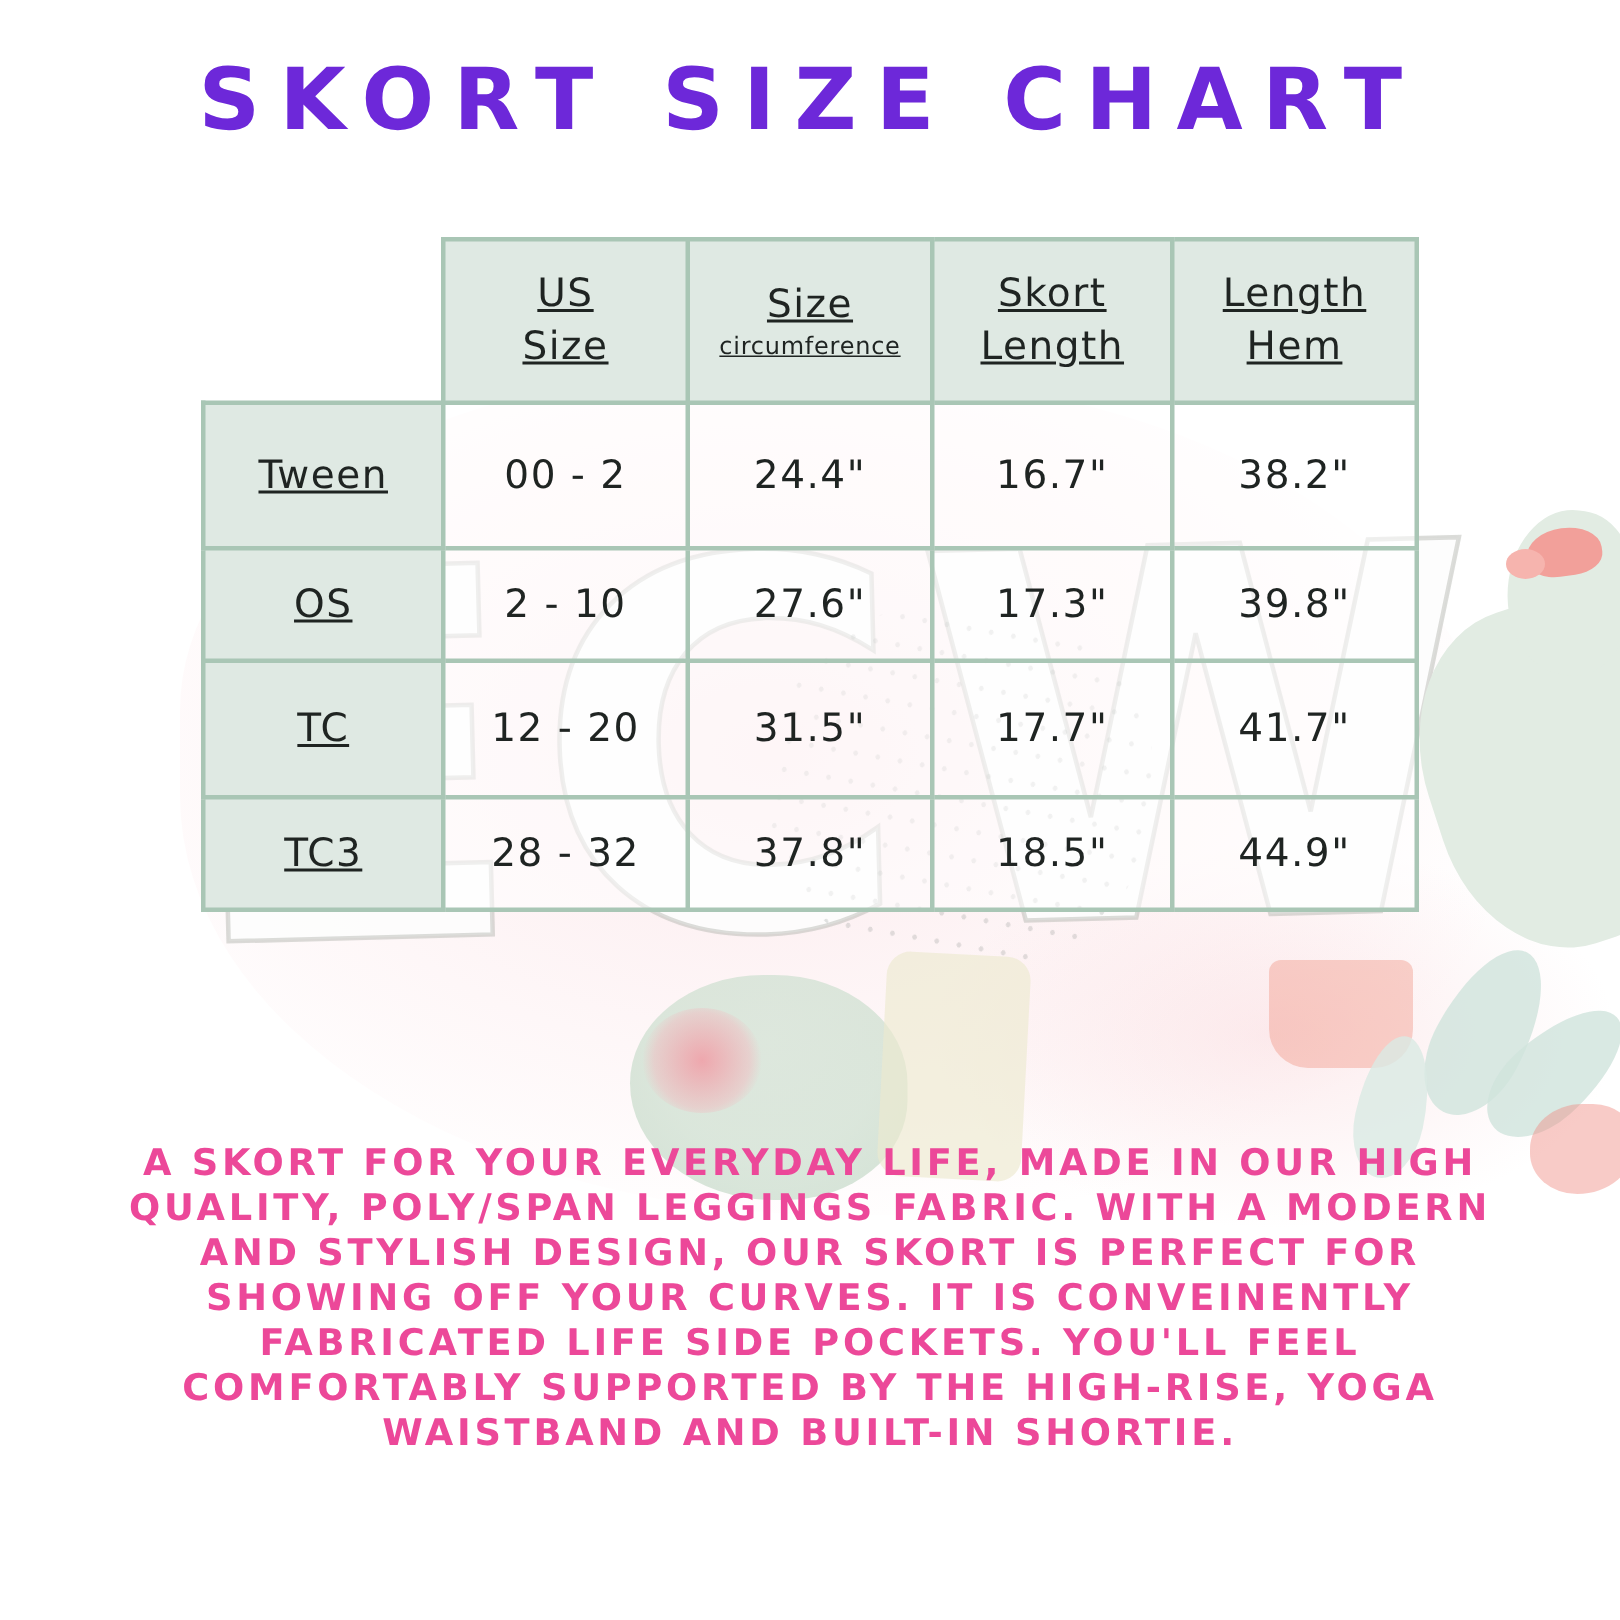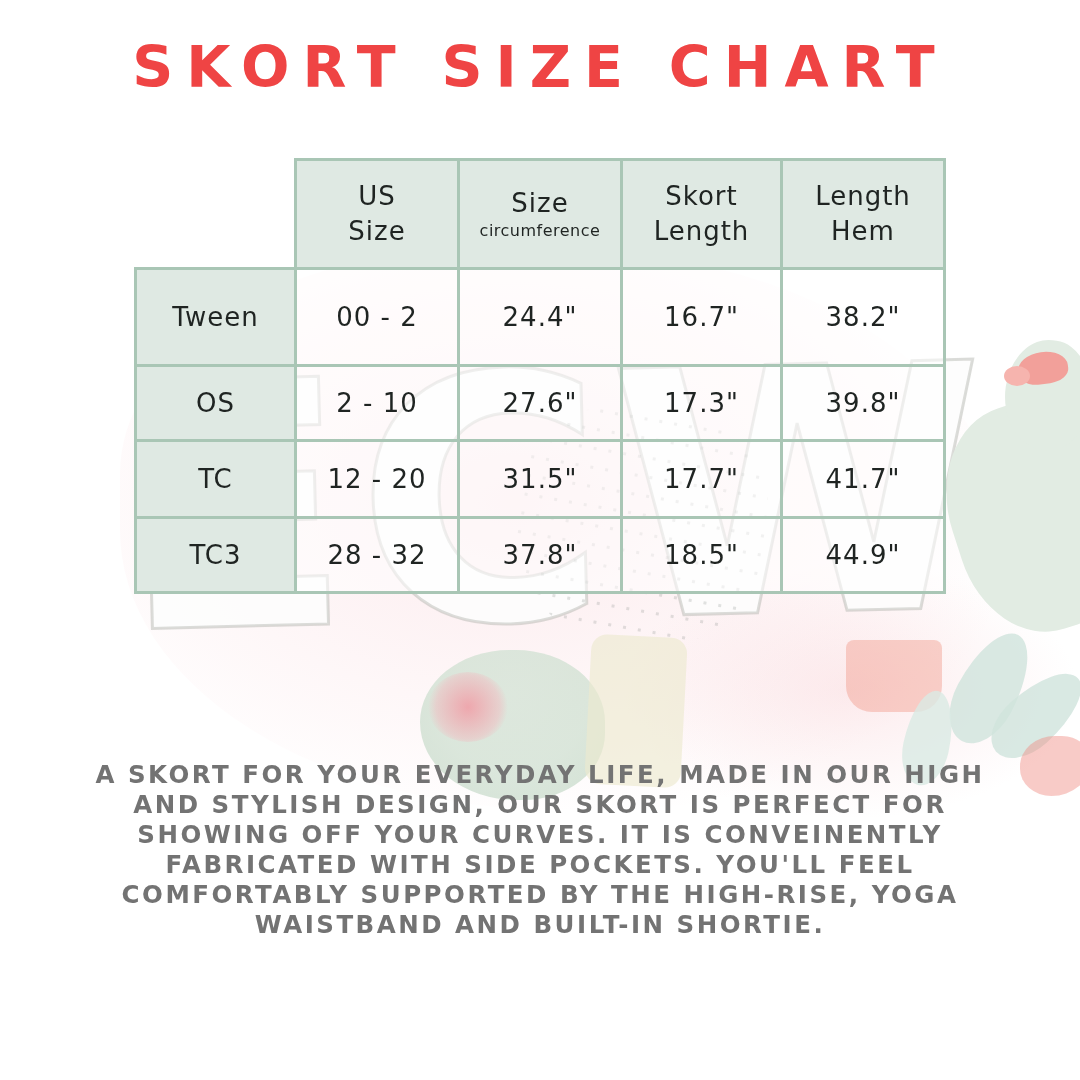--- a/index.html
+++ b/index.html
@@ -72,44 +72,44 @@
   .speckles{
     position:absolute;left:515px;top:410px;width:250px;height:230px;
     background-image:radial-gradient(rgba(110,120,115,0.45) 1.3px, transparent 1.6px);
     background-size:15px 19px;opacity:.45;transform:rotate(10deg);
     border-radius:40%;
   }
   
   .title{
     position:absolute;left:0;top:34px;width:1080px;z-index:2;
     text-align:center;font-size:57px;font-weight:700;letter-spacing:13px;
-    color:#ef4444;
+    color:#6d28d9;
   }
   
   .size-table{
     position:absolute;left:134px;top:158px;z-index:1;
     border-collapse:collapse;table-layout:fixed;
   }
   .size-table td{
     border:3px solid #a9c6b5;
     text-align:center;vertical-align:middle;
     font-size:26px;letter-spacing:1px;color:#1f2422;
     padding:0;
   }
   td.ghost{border:none;background:transparent;}
-  td.head,td.rowlabel{background:#dfe9e3;}
+  td.head,td.rowlabel{background:#dfe9e3;text-decoration:underline;}
   td.val{background:rgba(255,255,255,0.55);}
   .h-top{line-height:1.35;}
   .h-bottom{line-height:1.35;}
   .h-bottom.small{font-size:16px;letter-spacing:0.5px;line-height:1.3;}
   
   .desc{
     position:absolute;left:0;top:760px;width:1080px;z-index:2;
     text-align:center;font-weight:700;font-size:24.5px;line-height:30px;
-    letter-spacing:2.5px;color:#737373;
+    letter-spacing:2.5px;color:#ec4899;
   }
 </style>
 </head>
 <body>
 
 <div class="page">
 
   <div class="decor">
     <div class="pink-wash"></div>
     <div class="pink-wash2"></div>
@@ -166,39 +166,40 @@
       <td class="val">16.7"</td>
       <td class="val">38.2"</td>
     </tr>
     <tr style="height:75px">
       <td class="rowlabel">OS</td>
       <td class="val">2 - 10</td>
       <td class="val">27.6"</td>
       <td class="val">17.3"</td>
       <td class="val">39.8"</td>
     </tr>
-    <tr style="height:77px">
+    <tr style="height:91px">
       <td class="rowlabel">TC</td>
       <td class="val">12 - 20</td>
       <td class="val">31.5"</td>
       <td class="val">17.7"</td>
       <td class="val">41.7"</td>
     </tr>
     <tr style="height:75px">
       <td class="rowlabel">TC3</td>
       <td class="val">28 - 32</td>
       <td class="val">37.8"</td>
       <td class="val">18.5"</td>
       <td class="val">44.9"</td>
     </tr>
   </tbody>
     </table>
 
   <div class="desc">
     <div>A SKORT FOR YOUR EVERYDAY LIFE, MADE IN OUR HIGH</div>
+    <div>QUALITY, POLY/SPAN LEGGINGS FABRIC. WITH A MODERN</div>
     <div>AND STYLISH DESIGN, OUR SKORT IS PERFECT FOR</div>
     <div>SHOWING OFF YOUR CURVES. IT IS CONVEINENTLY</div>
-    <div>FABRICATED WITH SIDE POCKETS. YOU'LL FEEL</div>
+    <div>FABRICATED LIFE SIDE POCKETS. YOU'LL FEEL</div>
     <div>COMFORTABLY SUPPORTED BY THE HIGH-RISE, YOGA</div>
     <div>WAISTBAND AND BUILT-IN SHORTIE.</div>
   </div>
 
 </div>
 
 </body></html>

